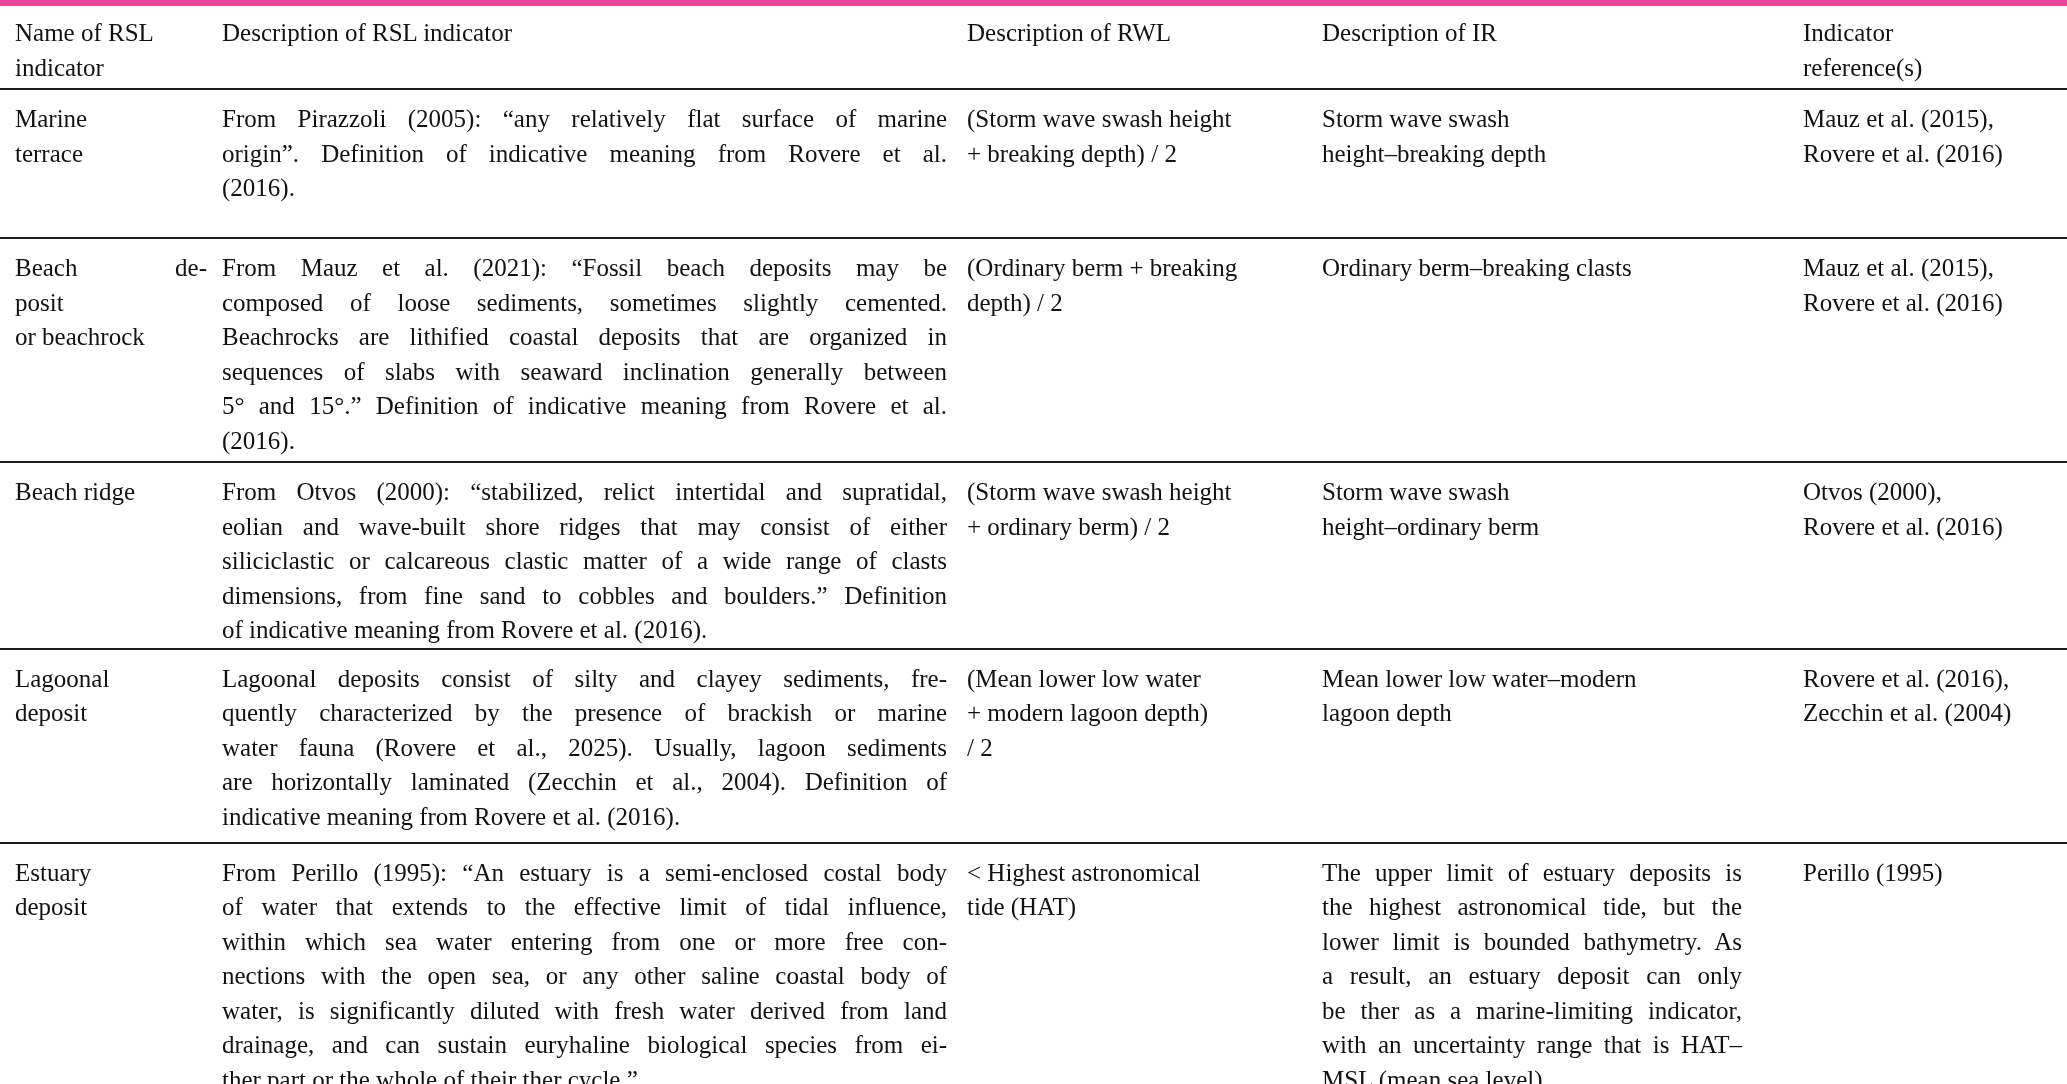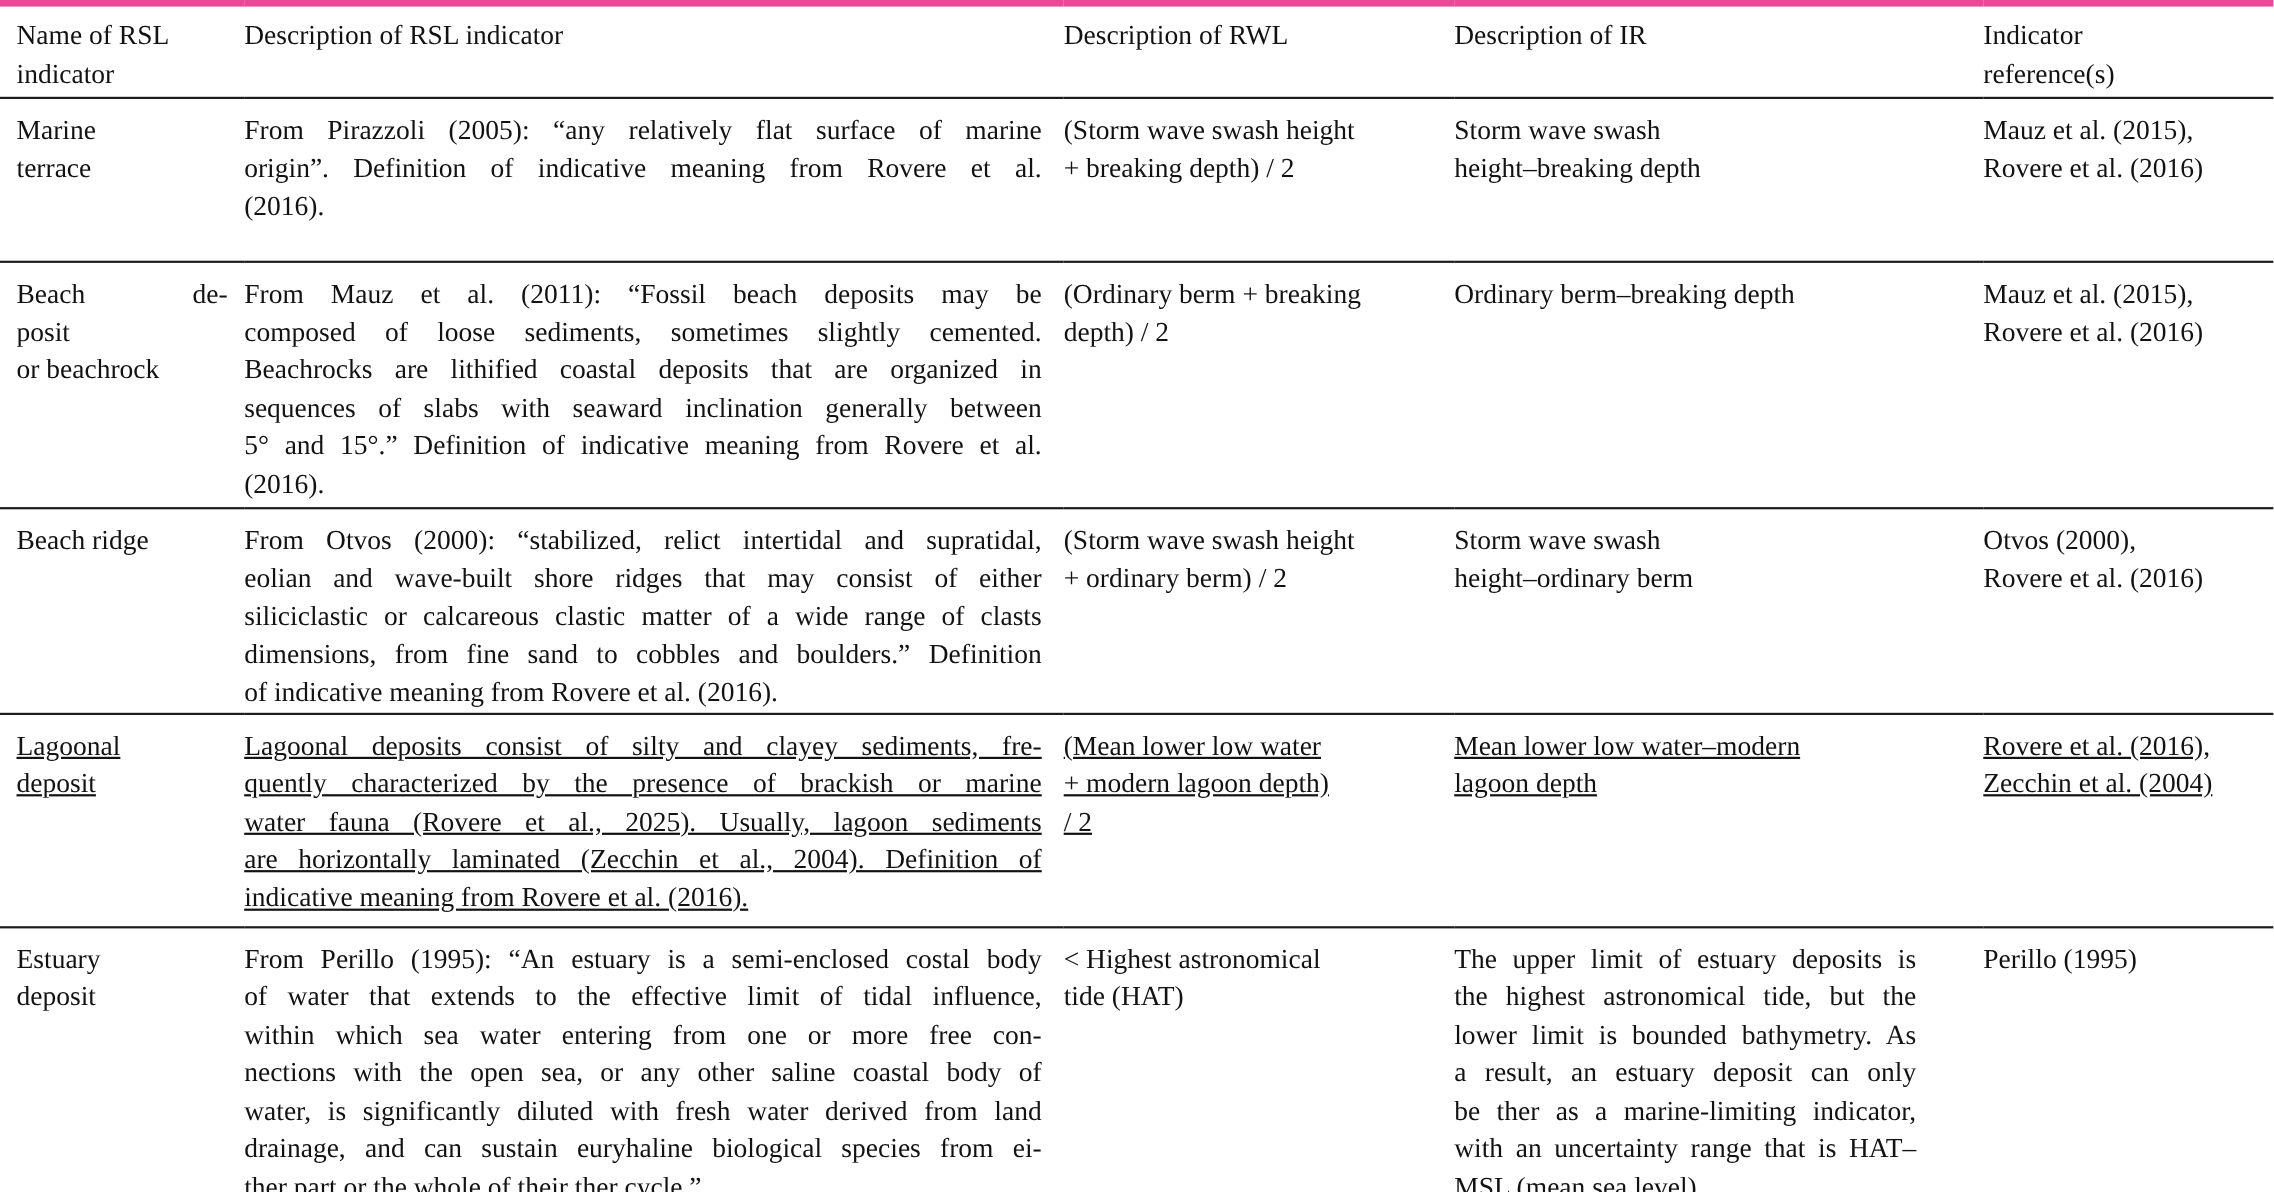--- a/index.html
+++ b/index.html
@@ -111,33 +111,33 @@
             <div class="ln">Rovere et al. (2016)</div>
           </td>
         </tr>
         <tr style="height: 224px;">
           <td class="c1">
             <div class="ln j">Beach de-</div>
             <div class="ln j">posit</div>
             <div class="ln">or beachrock</div>
           </td>
           <td class="c2">
-            <div class="ln j">From Mauz et al. (2011): “Fossil beach deposits may be</div>
+            <div class="ln j">From Mauz et al. (2021): “Fossil beach deposits may be</div>
             <div class="ln j">composed of loose sediments, sometimes slightly cemented.</div>
             <div class="ln j">Beachrocks are lithified coastal deposits that are organized in</div>
             <div class="ln j">sequences of slabs with seaward inclination generally between</div>
             <div class="ln j">5° and 15°.” Definition of indicative meaning from Rovere et al.</div>
             <div class="ln">(2016).</div>
           </td>
           <td class="c3">
             <div class="ln">(Ordinary berm + breaking</div>
             <div class="ln">depth) / 2</div>
           </td>
           <td class="c4">
-            <div class="ln">Ordinary berm–breaking depth</div>
+            <div class="ln">Ordinary berm–breaking clasts</div>
           </td>
           <td class="c5">
             <div class="ln">Mauz et al. (2015),</div>
             <div class="ln">Rovere et al. (2016)</div>
           </td>
         </tr>
         <tr style="height: 176px;">
           <td class="c1">
             <div class="ln">Beach ridge</div>
           </td>
@@ -154,21 +154,21 @@
           </td>
           <td class="c4">
             <div class="ln">Storm wave swash</div>
             <div class="ln">height–ordinary berm</div>
           </td>
           <td class="c5">
             <div class="ln">Otvos (2000),</div>
             <div class="ln">Rovere et al. (2016)</div>
           </td>
         </tr>
-        <tr style="height: 194px; text-decoration: underline;">
+        <tr style="height: 194px;">
           <td class="c1">
             <div class="ln j">Lagoonal</div>
             <div class="ln">deposit</div>
           </td>
           <td class="c2">
             <div class="ln j">Lagoonal deposits consist of silty and clayey sediments, fre-</div>
             <div class="ln j">quently characterized by the presence of brackish or marine</div>
             <div class="ln j">water fauna (Rovere et al., 2025). Usually, lagoon sediments</div>
             <div class="ln j">are horizontally laminated (Zecchin et al., 2004). Definition of</div>
             <div class="ln">indicative meaning from Rovere et al. (2016).</div>

